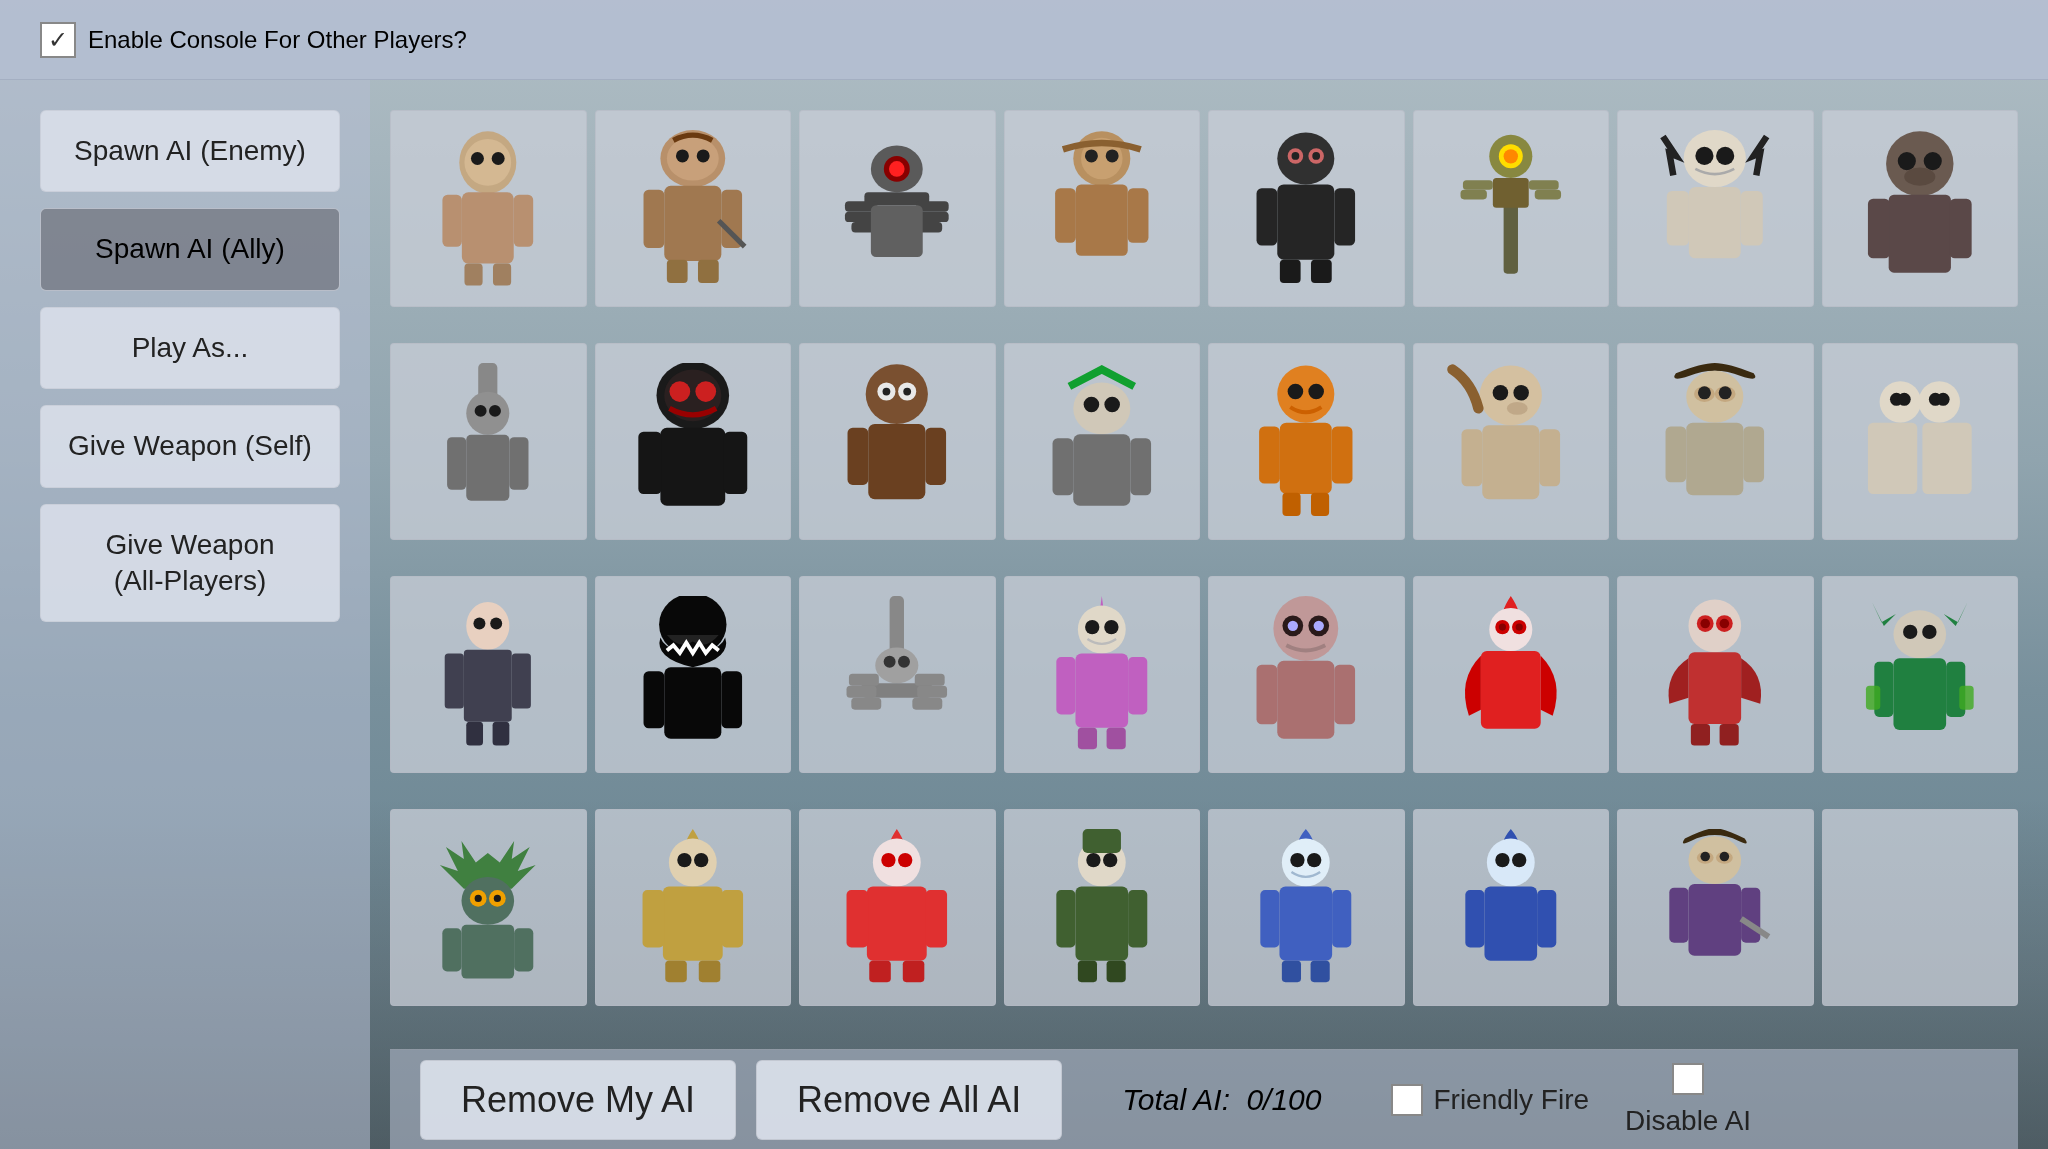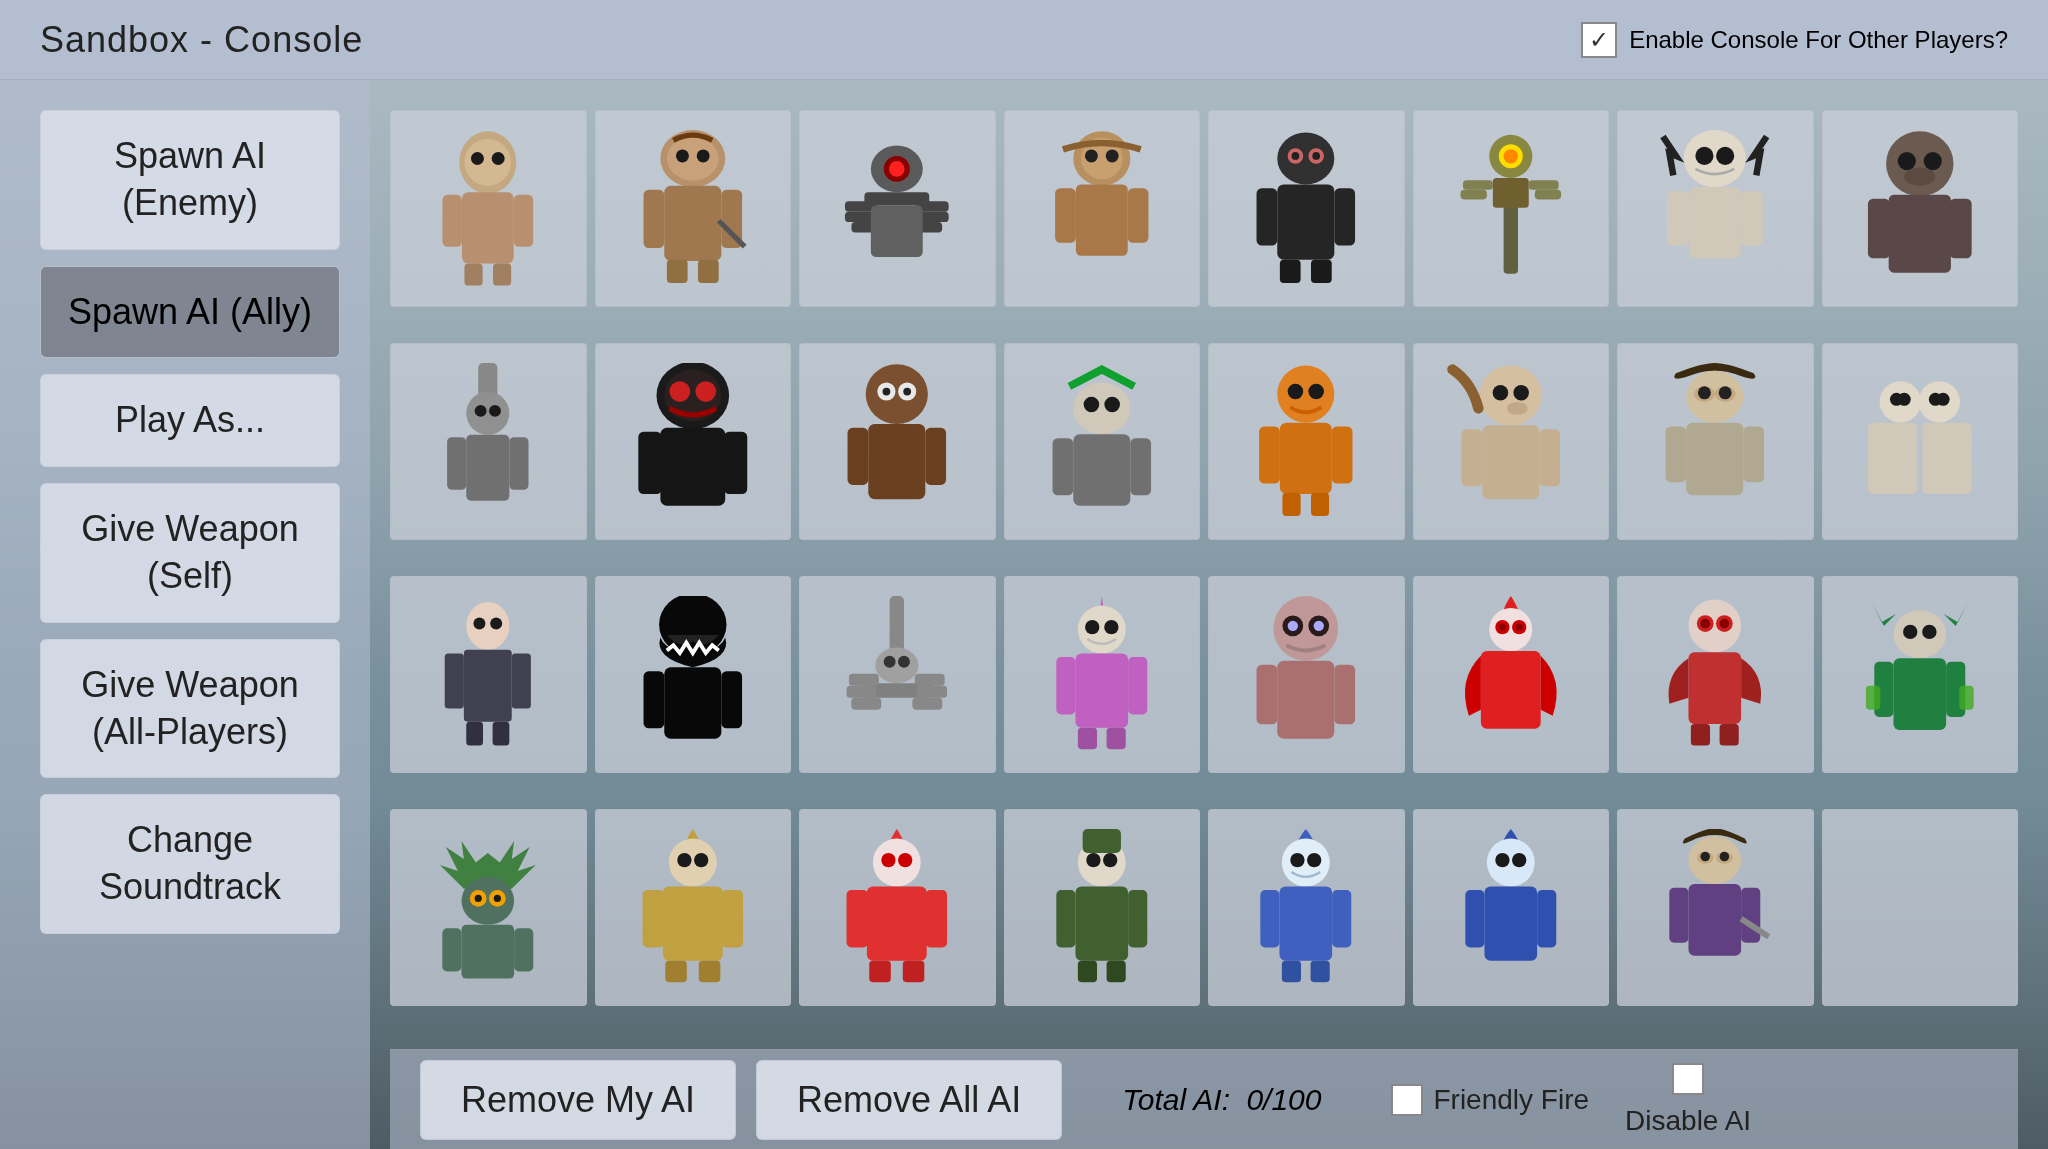--- a/index.html
+++ b/index.html
@@ -93,21 +93,21 @@
       display: flex;
       flex-direction: column;
       gap: 16px;
       background: rgba(180, 190, 210, 0.55);
     }
     .sidebar-btn {
       background: rgba(220, 225, 235, 0.85);
       border: 1px solid rgba(200,205,215,0.8);
       border-radius: 6px;
       padding: 22px 20px;
-      font-size: 36px;
+      font-size: 28px;
       color: #222;
       cursor: pointer;
       text-align: center;
       line-height: 1.3;
     }
     .sidebar-btn.active {
       background: rgba(120, 125, 135, 0.85);
       color: #000000;
     }
 
@@ -201,38 +201,36 @@
   </style>
 </head>
 <body>
 
 <div class="bg"></div>
 <div class="bg-buildings"></div>
 
 <div class="main-panel">
 
   <div class="header">
-    <span class="header-title">Sandbox - Console</span>
     <div class="header-checkbox-area">
       <div class="header-checkbox">
         <span class="checkmark">✓</span>
       </div>
       <span class="header-checkbox-label">Enable Console For Other Players?</span>
     </div>
   </div>
 
   <div class="content">
 
     <div class="sidebar">
       <button class="sidebar-btn">Spawn AI (Enemy)</button>
       <button class="sidebar-btn active">Spawn AI (Ally)</button>
       <button class="sidebar-btn">Play As...</button>
       <button class="sidebar-btn">Give Weapon (Self)</button>
       <button class="sidebar-btn">Give Weapon<br>(All-Players)</button>
-      <button class="sidebar-btn">Change Soundtrack</button>
     </div>
 
     <div class="grid-area">
       <div class="ai-grid">
 
         <div class="ai-cell">
           <svg class="char-svg" viewBox="0 0 100 120">
             <ellipse cx="50" cy="25" rx="22" ry="24" fill="#c4a882"></ellipse>
             <ellipse cx="50" cy="25" rx="18" ry="18" fill="#d4b892"></ellipse>
             <circle cx="42" cy="22" r="5" fill="#1a1a1a"></circle>

